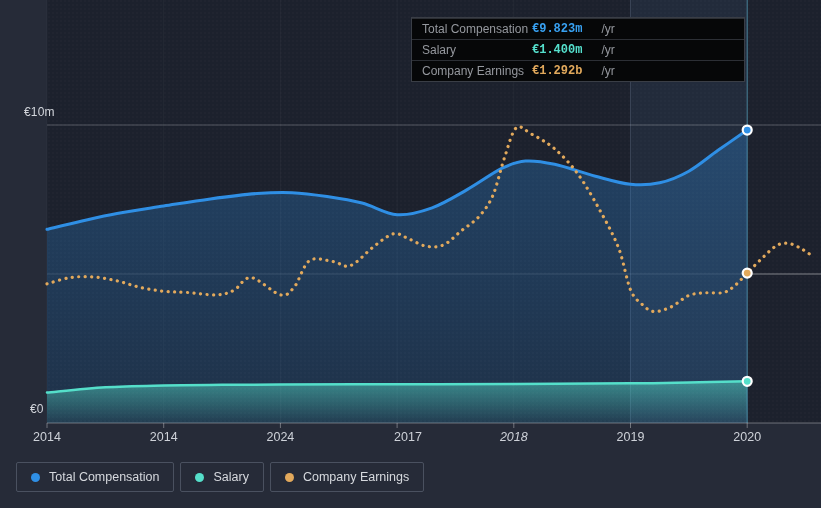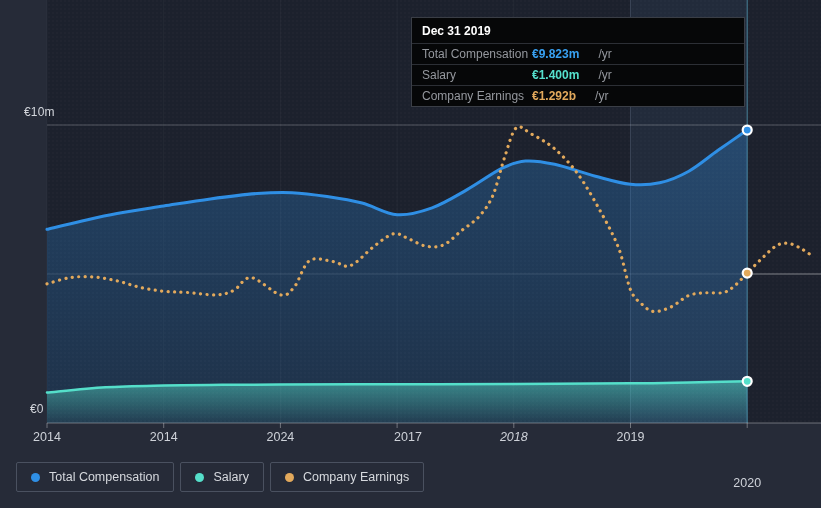--- a/index.html
+++ b/index.html
@@ -26,21 +26,21 @@
     background:#060708;border:1px solid #3a3e46;z-index:5;
   }
   .tt-title{
     padding:6px 10px 5px 10px;font-size:12px;font-weight:bold;color:#ffffff;
   }
   .tt-row{
     display:flex;align-items:center;border-top:1px solid #2c2f35;
     padding:3px 10px;font-size:12px;
   }
   .tt-label{flex:0 0 110px;color:#95989e;}
-  .tt-value{font-weight:bold;}
+  .tt-value{font-weight:bold;font-family:Liberation Mono, monospace;}
   .tt-unit{color:#95989e;margin-left:19px;}
   
   .legend{
     position:absolute;left:16px;top:462px;display:flex;gap:6px;z-index:4;
   }
   .legend-item{
     display:flex;align-items:center;gap:9px;
     background:transparent;border:1px solid #4a5160;border-radius:2px;
     padding:7px 14px;font-size:12.5px;color:#d6d9de;cursor:pointer;
     font-family:"Liberation Sans","DejaVu Sans",sans-serif;
@@ -100,25 +100,24 @@
 
   <div class="ylabel top">€10m</div>
   <div class="ylabel bottom">€0</div>
   <div id="xlabels">
       <div class="xlabel" style="left: 47px; text-align: center;">2014</div>
       <div class="xlabel" style="left: 163.7px;">2014</div>
       <div class="xlabel" style="left: 280.4px;">2024</div>
       <div class="xlabel" style="left: 408px;">2017</div>
       <div class="xlabel" style="left: 513.8px; font-style: italic;">2018</div>
       <div class="xlabel" style="left: 630.5px;">2019</div>
-      <div class="xlabel" style="left: 747.2px; margin-top: 46px;">2020</div>
+      <div class="xlabel" style="left: 747.2px;">2020</div>
     </div>
 
   <div class="tooltip">
-    <div class="tt-title">Dec 31 2019</div>
     <div class="tt-row">
       <span class="tt-label">Total Compensation</span>
       <span class="tt-value" style="color: rgb(56, 161, 242);">€9.823m</span>
       <span class="tt-unit">/yr</span>
     </div>
     <div class="tt-row">
       <span class="tt-label">Salary</span>
       <span class="tt-value" style="color: rgb(85, 224, 205);">€1.400m</span>
       <span class="tt-unit">/yr</span>
     </div>

